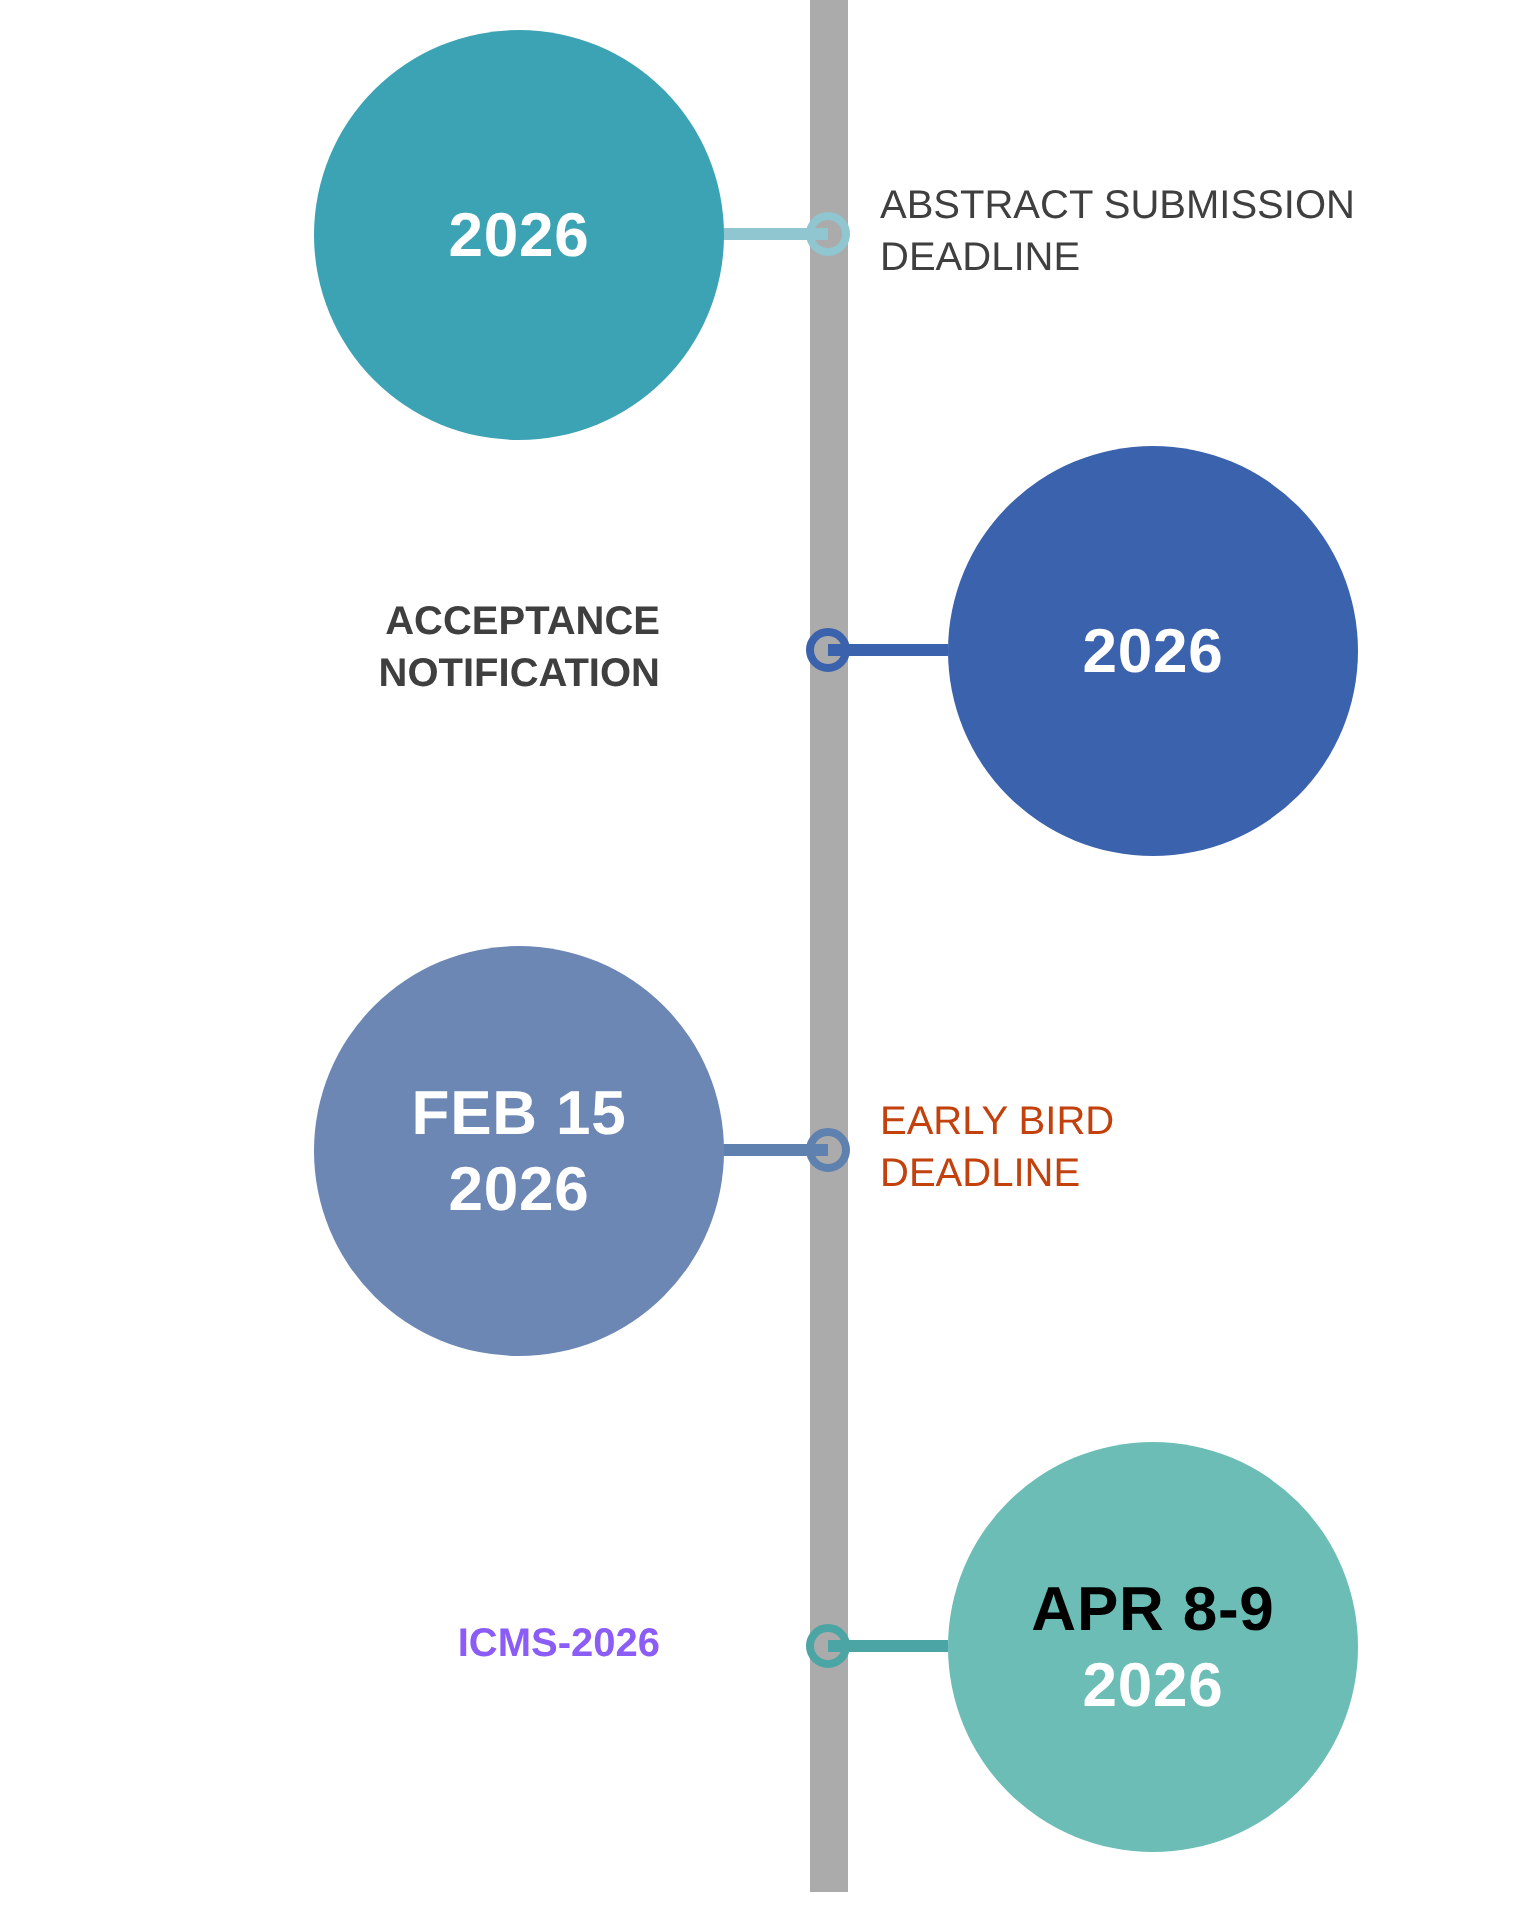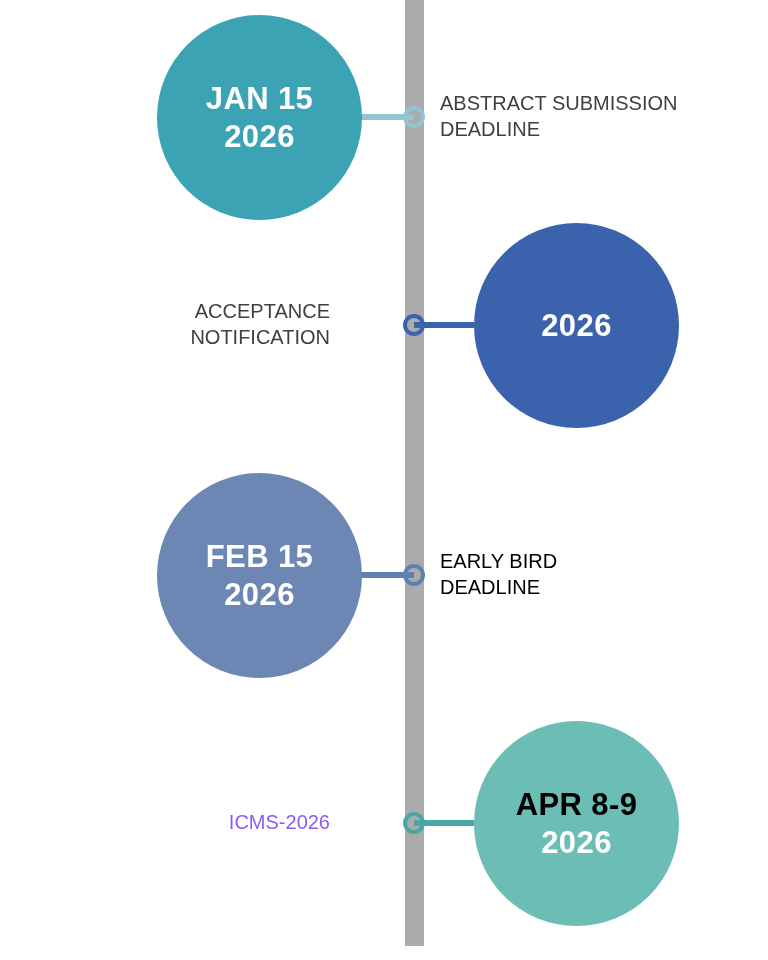--- a/index.html
+++ b/index.html
@@ -101,37 +101,37 @@
     left: 440px;
     top: -27px;
     text-align: left;
     width: 300px;
   }
   .milestone.right .caption {
     left: 58px;
     top: -27px;
     width: 272px;
     text-align: right;
+    font-weight: bold;
   }
   .milestone.right .caption.single {
     top: -14px;
   }
 </style>
 </head>
 <body>
 
 <div class="timeline">
 
   <div class="spine" style="background: rgb(171, 171, 171);"></div>
 
   <div class="milestone left" style="top:117px;">
     <div class="stem" style="background: rgb(143, 198, 208);"></div>
     <div class="node" style="border-color: rgb(143, 198, 208);"></div>
     <div class="bubble" style="background: rgb(60, 163, 180);">
-      <div class="date-line" style="color: rgb(255, 255, 255);">JAN 15</div>
       <div class="date-line" style="color: rgb(255, 255, 255);">2026</div>
     </div>
     <div class="caption" style="color: rgb(63, 63, 63);">ABSTRACT SUBMISSION
 DEADLINE</div>
   </div>
 
   <div class="milestone right" style="top:325px;">
     <div class="stem" style="background: rgb(59, 98, 172);"></div>
     <div class="node" style="border-color: rgb(59, 98, 172);"></div>
     <div class="bubble" style="background: rgb(59, 98, 172);">
@@ -141,21 +141,21 @@
 NOTIFICATION</div>
   </div>
 
   <div class="milestone left" style="top:575px;">
     <div class="stem" style="background: rgb(95, 129, 176);"></div>
     <div class="node" style="border-color: rgb(95, 129, 176);"></div>
     <div class="bubble" style="background: rgb(108, 135, 180);">
       <div class="date-line" style="color: rgb(255, 255, 255);">FEB 15</div>
       <div class="date-line" style="color: rgb(255, 255, 255);">2026</div>
     </div>
-    <div class="caption" style="color: #000000;">EARLY BIRD
+    <div class="caption" style="color: #c2410c;">EARLY BIRD
 DEADLINE</div>
   </div>
 
   <div class="milestone right" style="top:823px;">
     <div class="stem" style="background: rgb(75, 165, 165);"></div>
     <div class="node" style="border-color: rgb(75, 165, 165);"></div>
     <div class="bubble" style="background: rgb(107, 189, 182);">
       <div class="date-line" style="color: #000000;">APR 8-9</div>
       <div class="date-line" style="color: rgb(255, 255, 255);">2026</div>
     </div>

